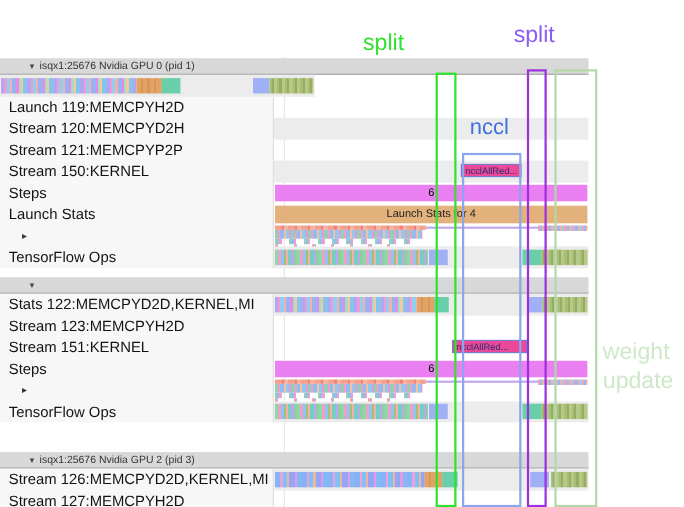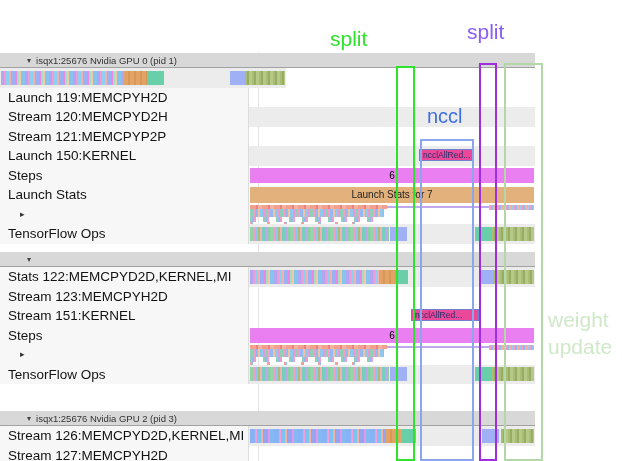--- a/index.html
+++ b/index.html
@@ -87,35 +87,35 @@
         </div>
         <div class="row">
           <div class="rlabel">Stream 120:MEMCPYD2H</div>
           <div class="track gray"></div>
         </div>
         <div class="row">
           <div class="rlabel">Stream 121:MEMCPYP2P</div>
           <div class="track"></div>
         </div>
         <div class="row">
-          <div class="rlabel">Launch 150:KERNEL</div>
+          <div class="rlabel">Stream 150:KERNEL</div>
           <div class="track gray">
             <div class="seg seg-nccl" style="left: 170px; width: 55px;">ncclAllRed...</div>
           </div>
         </div>
         <div class="row">
           <div class="rlabel">Steps</div>
           <div class="track">
             <div class="seg seg-steps" style="left: 1px; width: 284px;">6</div>
           </div>
         </div>
         <div class="row">
           <div class="rlabel">Launch Stats</div>
           <div class="track">
-            <div class="seg seg-launch" style="left: 1px; width: 284px;">Launch Stats for 7</div>
+            <div class="seg seg-launch" style="left: 1px; width: 284px;">Launch Stats for 4</div>
           </div>
         </div>
         <div class="row">
           <div class="rlabel">
             <div class="extri">▸</div>
           </div>
           <div class="track">
             <div class="nsbar ns-top"></div>
             <div class="nsbar ns-lav"></div>
             <div class="nsbar ns-mini"></div>

